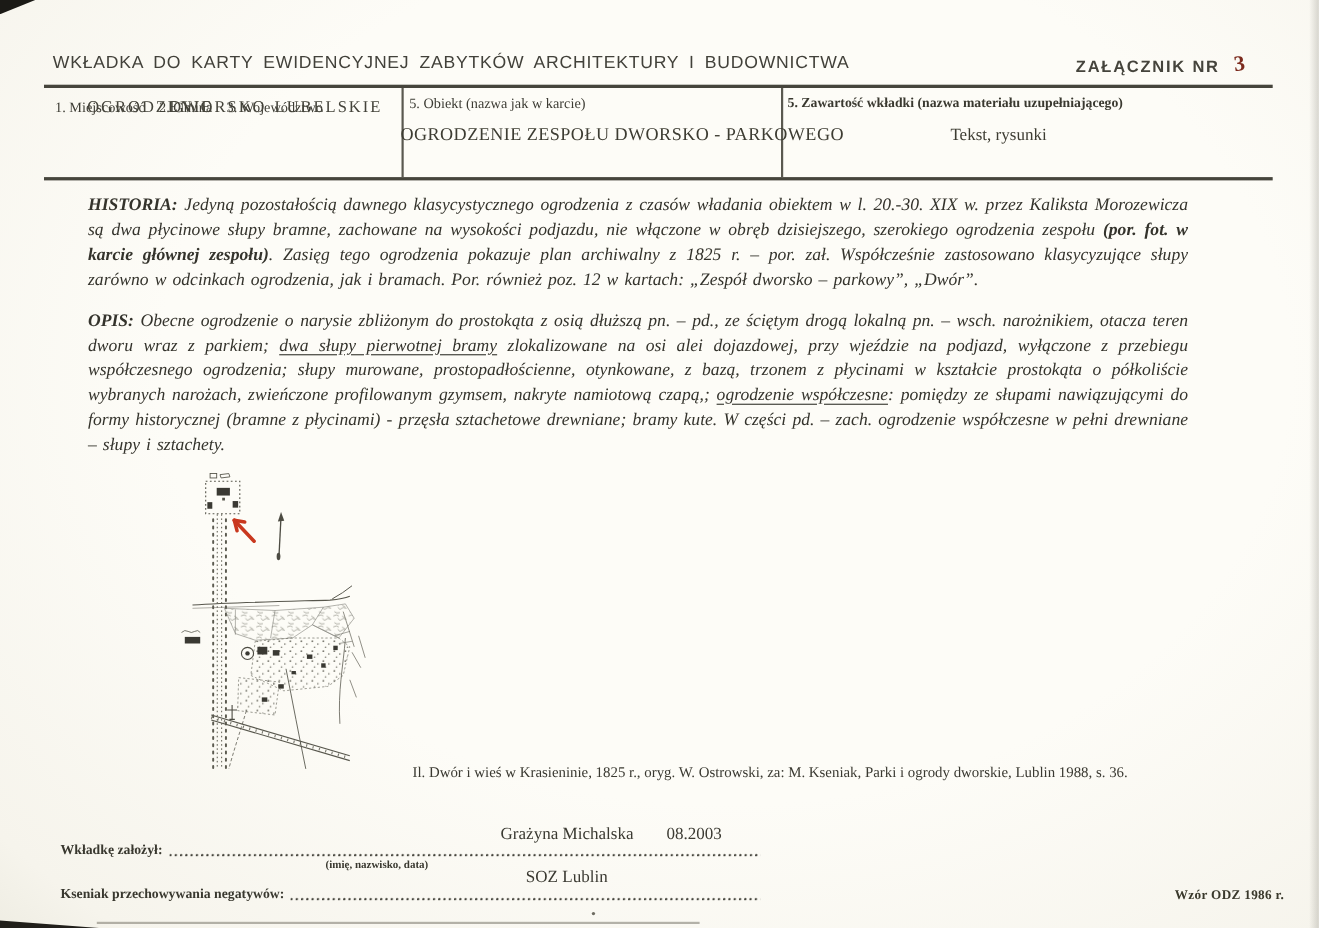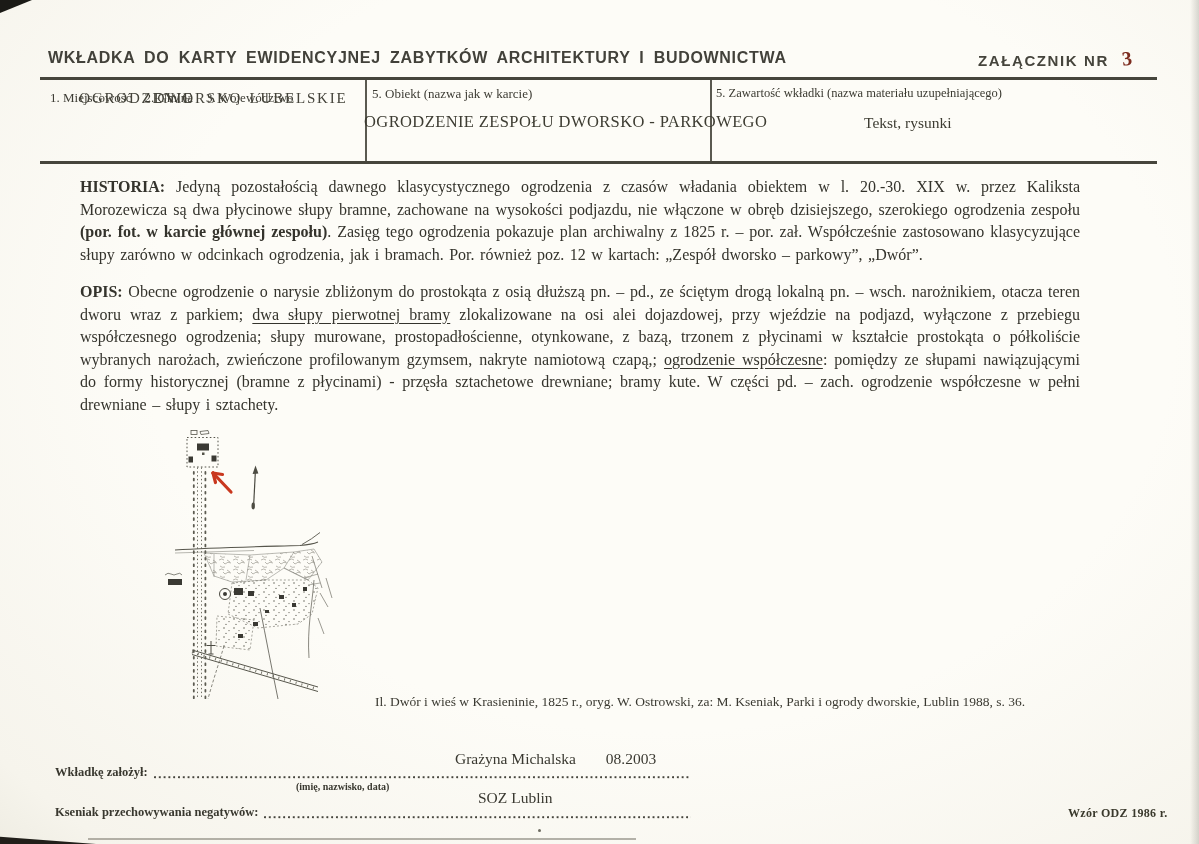--- a/index.html
+++ b/index.html
@@ -11,21 +11,21 @@
              clip-path:polygon(0 0,100% 0,0 100%);}
   .edge-bl{position:absolute;left:0;bottom:0;width:96px;height:9px;background:#211f1a;
            clip-path:polygon(0 20%,100% 100%,0 100%);}
   .edge-right{position:absolute;right:0;top:0;width:9px;height:100%;
               background:linear-gradient(to right, rgba(0,0,0,0), rgba(88,86,76,.22));}
   .scanline-bottom{position:absolute;left:88px;top:838px;width:548px;height:2px;background:#8d8b80;opacity:.65;}
   .speck{position:absolute;left:538px;top:829px;width:3px;height:3px;background:#6e6c62;border-radius:50%;}
 
   
   .title{position:absolute;left:48px;top:49px;font-family:"Liberation Sans",sans-serif;
-         font-weight:bold;font-size:16px;letter-spacing:.7px;word-spacing:4px;color:#42413a;}
+         font-weight:normal;font-size:16px;letter-spacing:.7px;word-spacing:4px;color:#42413a;}
   .attachment{position:absolute;left:978px;top:48px;font-family:"Liberation Sans",sans-serif;
               font-weight:bold;font-size:15px;letter-spacing:1.6px;color:#45443c;}
   .attachment .num{display:inline-block;font-family:"Liberation Serif",serif;font-size:20px;
                    color:#7c2b1e;transform:rotate(-7deg) translateY(-1px);margin-left:7px;font-weight:bold;}
 
   
   .rule{position:absolute;left:40px;width:1117px;height:3px;background:#46453c;}
   .rule.r1{top:77px}.rule.r2{top:161px}
   .vline{position:absolute;top:80px;height:81px;width:2px;background:#5a5950;}
   .vline.v1{left:365px}.vline.v2{left:710px}
@@ -35,28 +35,28 @@
   .frow{display:flex;align-items:flex-end;height:16px;}
   .flabel{font-size:13px;color:#3d3c34;white-space:nowrap;}
   .leader{flex:1;position:relative;height:14px;margin-left:5px;
           background-image:radial-gradient(circle at 1.1px 1.6px,#45443c 1.05px,transparent 1.35px);
           background-size:5.4px 4px;background-repeat:repeat-x;background-position:0 bottom;}
   .fvalue{position:absolute;left:50%;transform:translateX(-50%);bottom:-1px;
           font-size:15px;letter-spacing:1.8px;color:#44433a;white-space:nowrap;background:transparent;}
 
   .lbl4{position:absolute;left:372px;top:86px;font-size:13px;color:#3d3c34;}
   .val4{position:absolute;left:364px;top:112px;font-size:16.5px;letter-spacing:.4px;white-space:nowrap;color:#3d3c32;}
-  .lbl5{position:absolute;left:716px;top:86px;font-size:12.5px;color:#3a3930;font-weight:normal;
+  .lbl5{position:absolute;left:716px;top:86px;font-size:12.5px;color:#3a3930;font-weight:bold;
         font-family:"Liberation Serif",serif;}
   .val5{position:absolute;left:864px;top:114px;font-size:15.5px;color:#3d3c32;}
 
   
   .bodytext{position:absolute;left:80px;top:176px;width:1000px;font-size:16px;line-height:22.5px;
             text-align:justify;color:#34332c;word-spacing:1.5px;}
-  .bodytext p{margin:0 0 15px 0;}
+  .bodytext p{margin:0 0 15px 0;font-style:italic;}
   .b{font-weight:bold;}
   .u{text-decoration:underline;text-underline-offset:2.5px;}
 
   
   .map{position:absolute;left:162px;top:428px;width:252px;height:272px;}
 
   .caption{position:absolute;left:375px;top:694px;font-size:13.5px;color:#3a3931;white-space:nowrap;}
 
   
   .sig{position:absolute;left:455px;top:750px;font-size:15.5px;color:#3a3931;}

